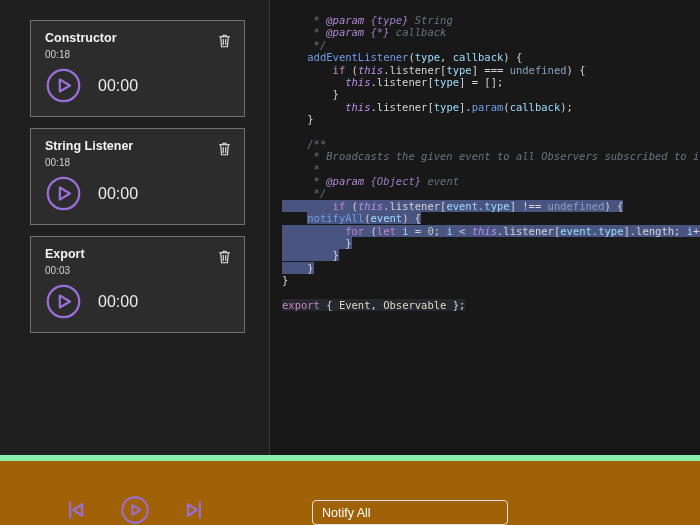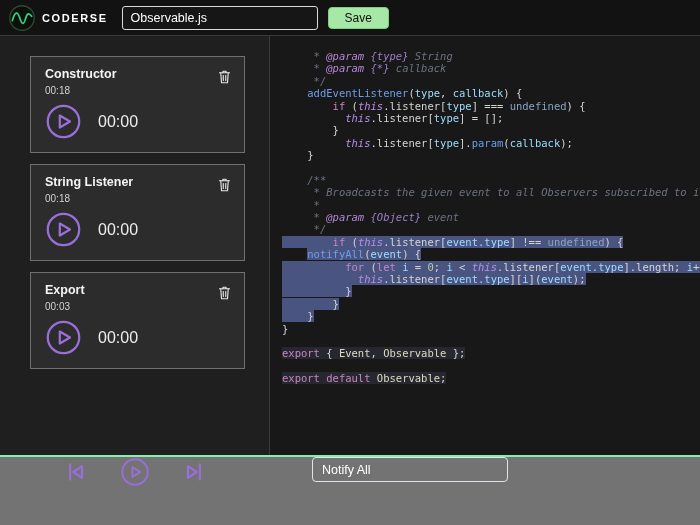--- a/index.html
+++ b/index.html
@@ -85,53 +85,42 @@
   .tk-v   { color:#9cdcfe; }
   .tk-u   { color:#8aa3c0; }
   .tk-n   { color:#b5cea8; }
   .tk-t2  { color:#dddbc0; }
   .sel { background:var(--selection-blue, #4a5480); }
   .dim { background:#27272f; }
 
   
   .footer {
     height:70px; flex:0 0 70px;
-    background:#737373; border-top:2px solid #86efac;
-    display:flex; align-items:flex-start;
+    background:#a16207; border-top:6px solid #86efac;
+    display:flex; align-items:flex-end;
   }
   .footer-left {
     width:270px; flex:0 0 270px;
     display:flex; align-items:center; justify-content:center; gap:32px;
   }
   .footer-right { flex:1 1 auto; display:flex; align-items:center; padding-left:42px; }
   .note-input {
     width:196px; height:25px;
     background:transparent; color:#ffffff;
     border:1.5px solid #e2e2ec; border-radius:4px;
     font-size:12.5px; padding:0 9px;
     font-family:"Liberation Sans", sans-serif;
     outline:none;
   }
 </style>
 </head>
 <body>
 
 <div class="app">
 
-  <header class="topbar">
-    <span class="logo">
-      <svg width="28" height="28" viewBox="0 0 32 32">
-        <circle cx="16" cy="16" r="14" fill="#0c100c" stroke="#2e4a33" stroke-width="1.5"></circle>
-        <path d="M5 19 C8 8, 11 8, 13.5 16 C16 24, 18 24, 20 17 C22 10, 24 10, 27 14" stroke="#35d07f" fill="none" stroke-width="2" stroke-linecap="round"></path>
-      </svg>
-    </span>
-    <span class="brand">CODERSE</span>
-    <input class="filename-input" value="Observable.js" style="">
-    <button class="save-btn">Save</button>
-  </header>
 
   <div class="main">
     <aside class="sidebar">
       <div class="clips-list">
           <div class="clip-card">
     <div class="clip-head">
       <div>
         <div class="clip-title">Constructor</div>
         <div class="clip-duration">00:18</div>
       </div>
@@ -222,29 +211,27 @@
           <div class="code-line"><span class="tk-p">    }</span></div>
           <div class="code-line">&nbsp;</div>
           <div class="code-line"><span class="tk-c">    /**</span></div>
           <div class="code-line"><span class="tk-c">     * Broadcasts the given event to all Observers subscribed to it</span></div>
           <div class="code-line"><span class="tk-c">     *</span></div>
           <div class="code-line"><span class="tk-c">     * </span><span class="tk-tag">@param </span><span class="tk-typ">{Object}</span><span class="tk-c"> event</span></div>
           <div class="code-line"><span class="tk-c">     */</span></div>
           <div class="code-line"><span class="tk-p sel">        </span><span class="tk-k sel">if</span><span class="tk-p sel"> (</span><span class="tk-th sel">this</span><span class="tk-p sel">.listener[</span><span class="tk-v sel">event.type</span><span class="tk-p sel">] !== </span><span class="tk-u sel">undefined</span><span class="tk-p sel">) {</span></div>
           <div class="code-line"><span class="tk-p">    </span><span class="tk-fn sel">notifyAll</span><span class="tk-p sel">(</span><span class="tk-v sel">event</span><span class="tk-p sel">) {</span></div>
           <div class="code-line"><span class="tk-p sel">          </span><span class="tk-k sel">for</span><span class="tk-p sel"> (</span><span class="tk-k sel">let</span><span class="tk-p sel"> </span><span class="tk-v sel">i</span><span class="tk-p sel"> = </span><span class="tk-n sel">0</span><span class="tk-p sel">; </span><span class="tk-v sel">i</span><span class="tk-p sel"> &lt; </span><span class="tk-th sel">this</span><span class="tk-p sel">.listener[</span><span class="tk-v sel">event.type</span><span class="tk-p sel">].length; </span><span class="tk-v sel">i</span><span class="tk-p sel">++) {</span></div>
-          <div class="code-line"><span class="tk-p sel">            </span><span class="tk-th sel">this</span><span class="tk-p sel">.listener[</span><span class="tk-v sel">event.type</span><span class="tk-p sel">][</span><span class="tk-v sel">i</span><span class="tk-p sel">](</span><span class="tk-v sel">event</span><span class="tk-p sel">);</span></div>
           <div class="code-line"><span class="tk-p sel">          }</span></div>
           <div class="code-line"><span class="tk-p sel">        }</span></div>
           <div class="code-line"><span class="tk-p sel">    }</span></div>
           <div class="code-line"><span class="tk-p">}</span></div>
           <div class="code-line">&nbsp;</div>
           <div class="code-line"><span class="tk-k dim">export</span><span class="tk-p dim"> { </span><span class="tk-t2 dim">Event</span><span class="tk-p dim">, </span><span class="tk-t2 dim">Observable</span><span class="tk-p dim"> };</span></div>
           <div class="code-line">&nbsp;</div>
-          <div class="code-line"><span class="tk-k dim">export</span><span class="tk-p dim"> </span><span class="tk-k dim">default</span><span class="tk-p dim"> </span><span class="tk-t2 dim">Observable</span><span class="tk-p dim">;</span></div>
         </div>
     </div>
   </div>
 
   <footer class="footer">
     <div class="footer-left">
       <button class="transport-btn">
         <svg width="26" height="26" viewBox="0 0 24 24" fill="none" stroke="currentColor" stroke-width="2" stroke-linejoin="round" stroke-linecap="round">
           <path d="M7.5 5v14"></path>
             <path d="M18.5 6.5 L10.5 12 L18.5 17.5 Z"></path>

